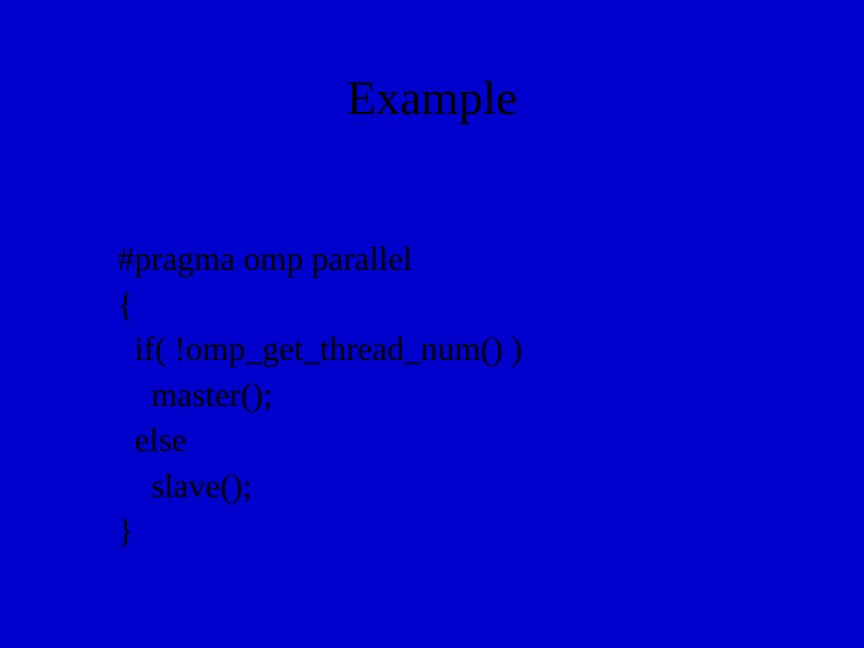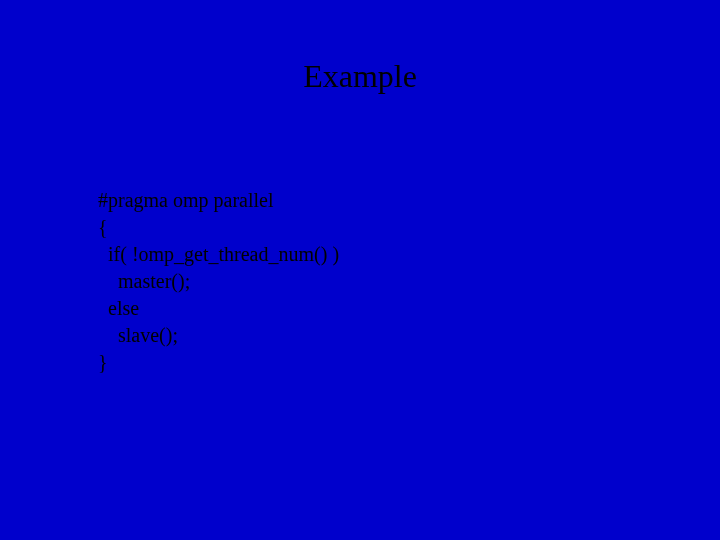--- a/index.html
+++ b/index.html
@@ -17,28 +17,28 @@
     height: 540px;
     position: relative;
     box-sizing: border-box;
   }
   .title {
     position: absolute;
     top: 58px;
     left: 0;
     width: 720px;
     text-align: center;
-    font-size: 32px;
+    font-size: 40px;
     font-weight: 400;
   }
   .body {
     position: absolute;
     top: 160px;
     left: 98px;
-    font-size: 20px;
+    font-size: 28px;
     line-height: 1.35;
     white-space: pre;
   }
 </style>
 </head>
 <body>
 
 <div class="slide">
   <div class="title">Example</div>
   <div class="body">

